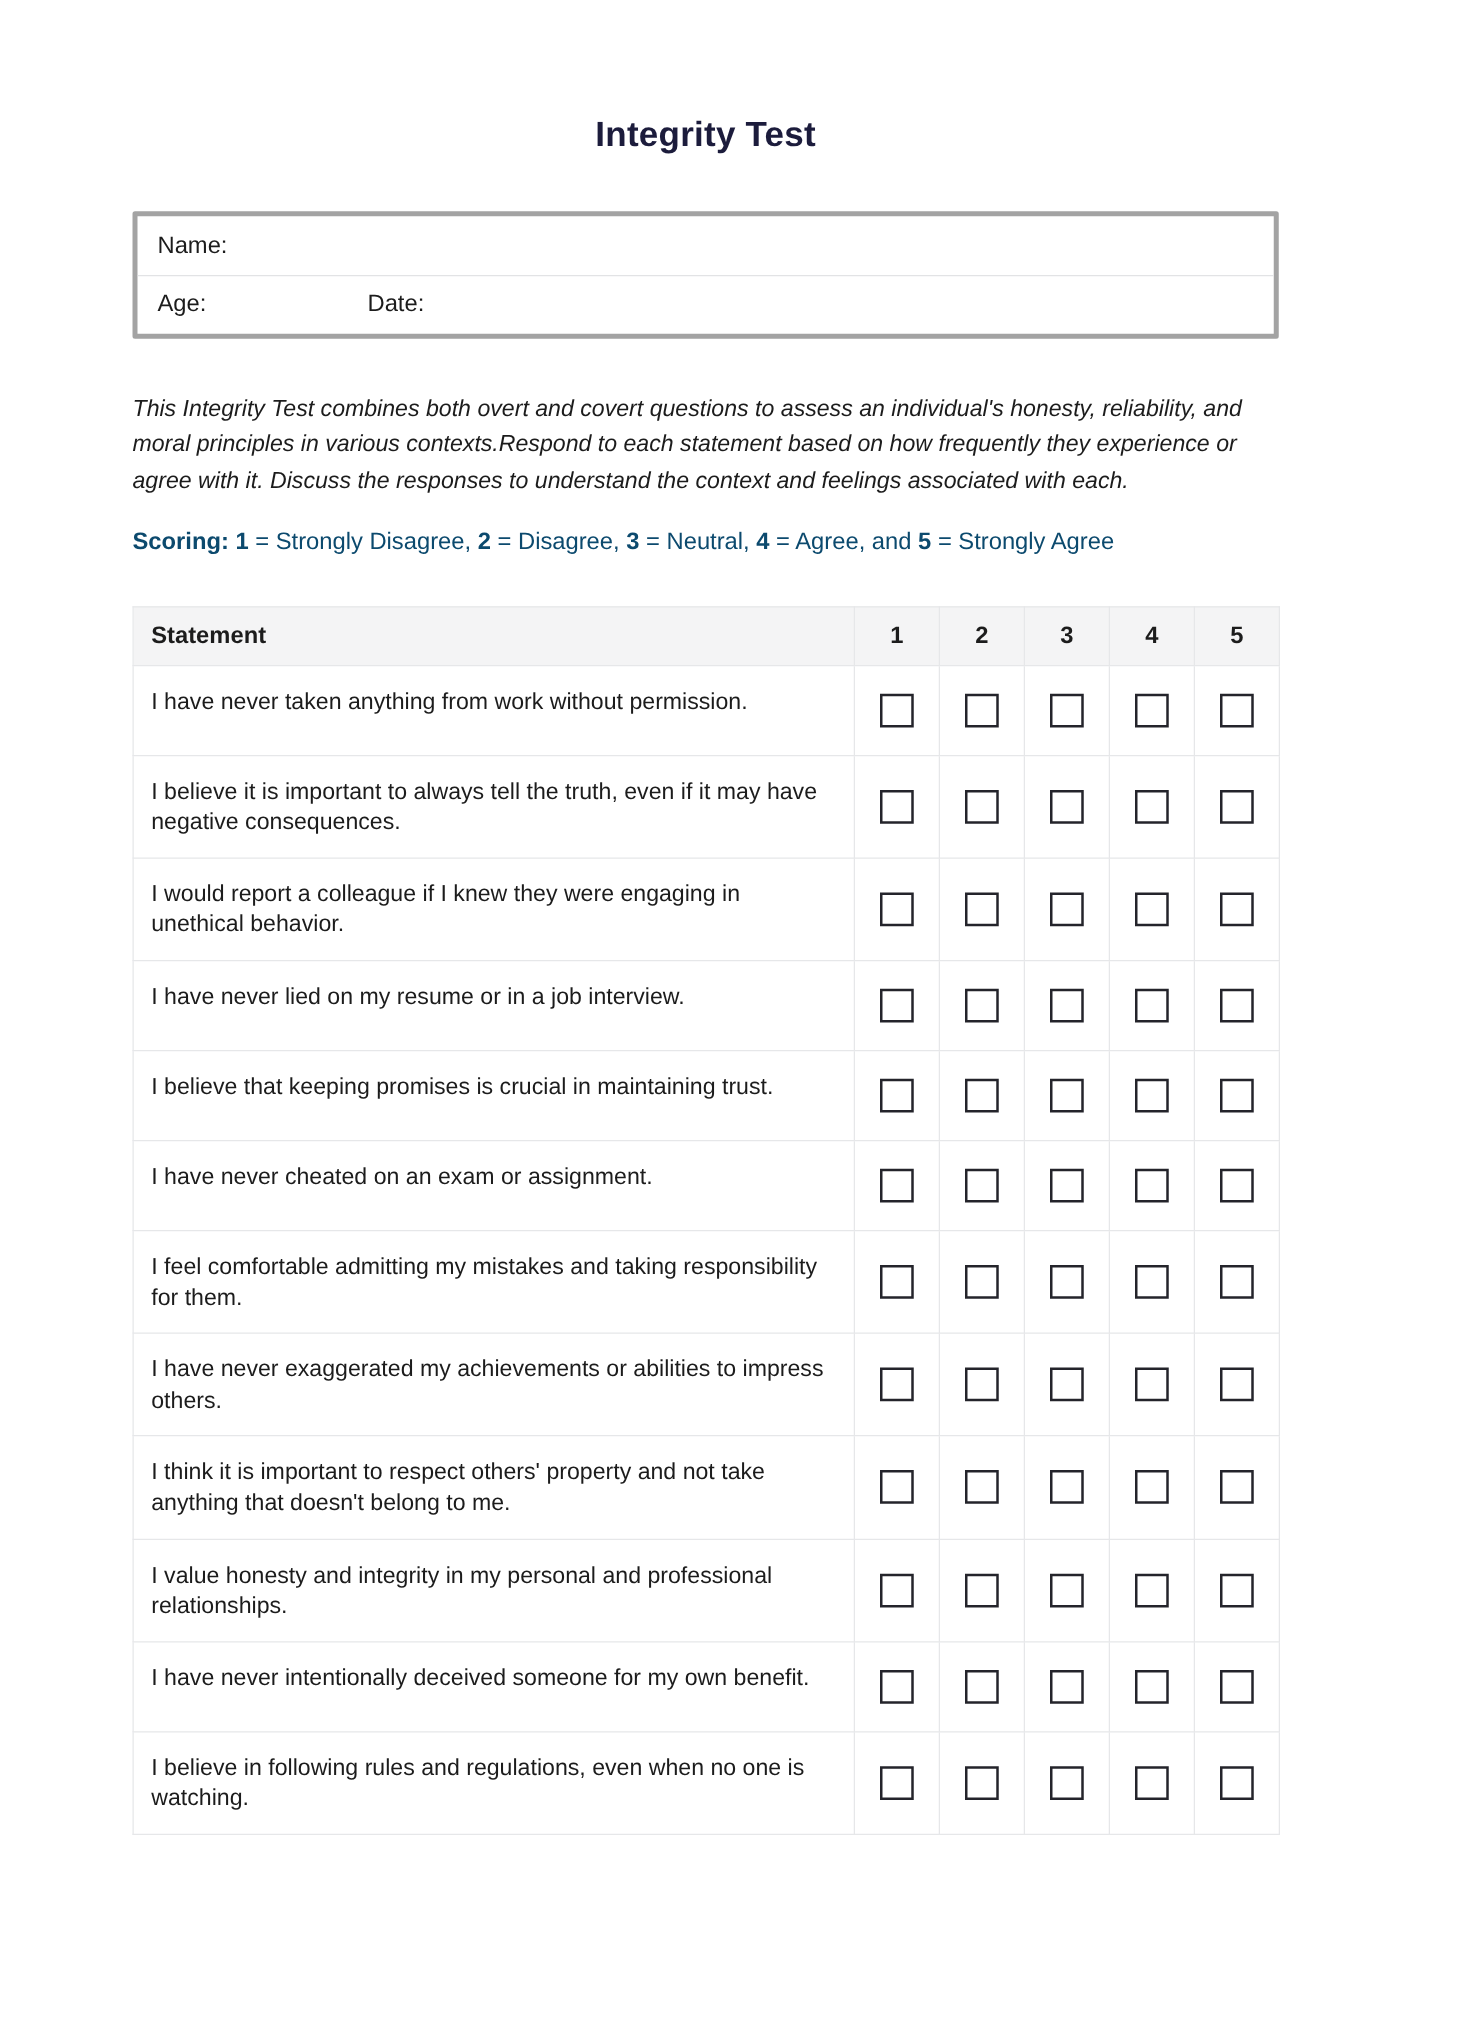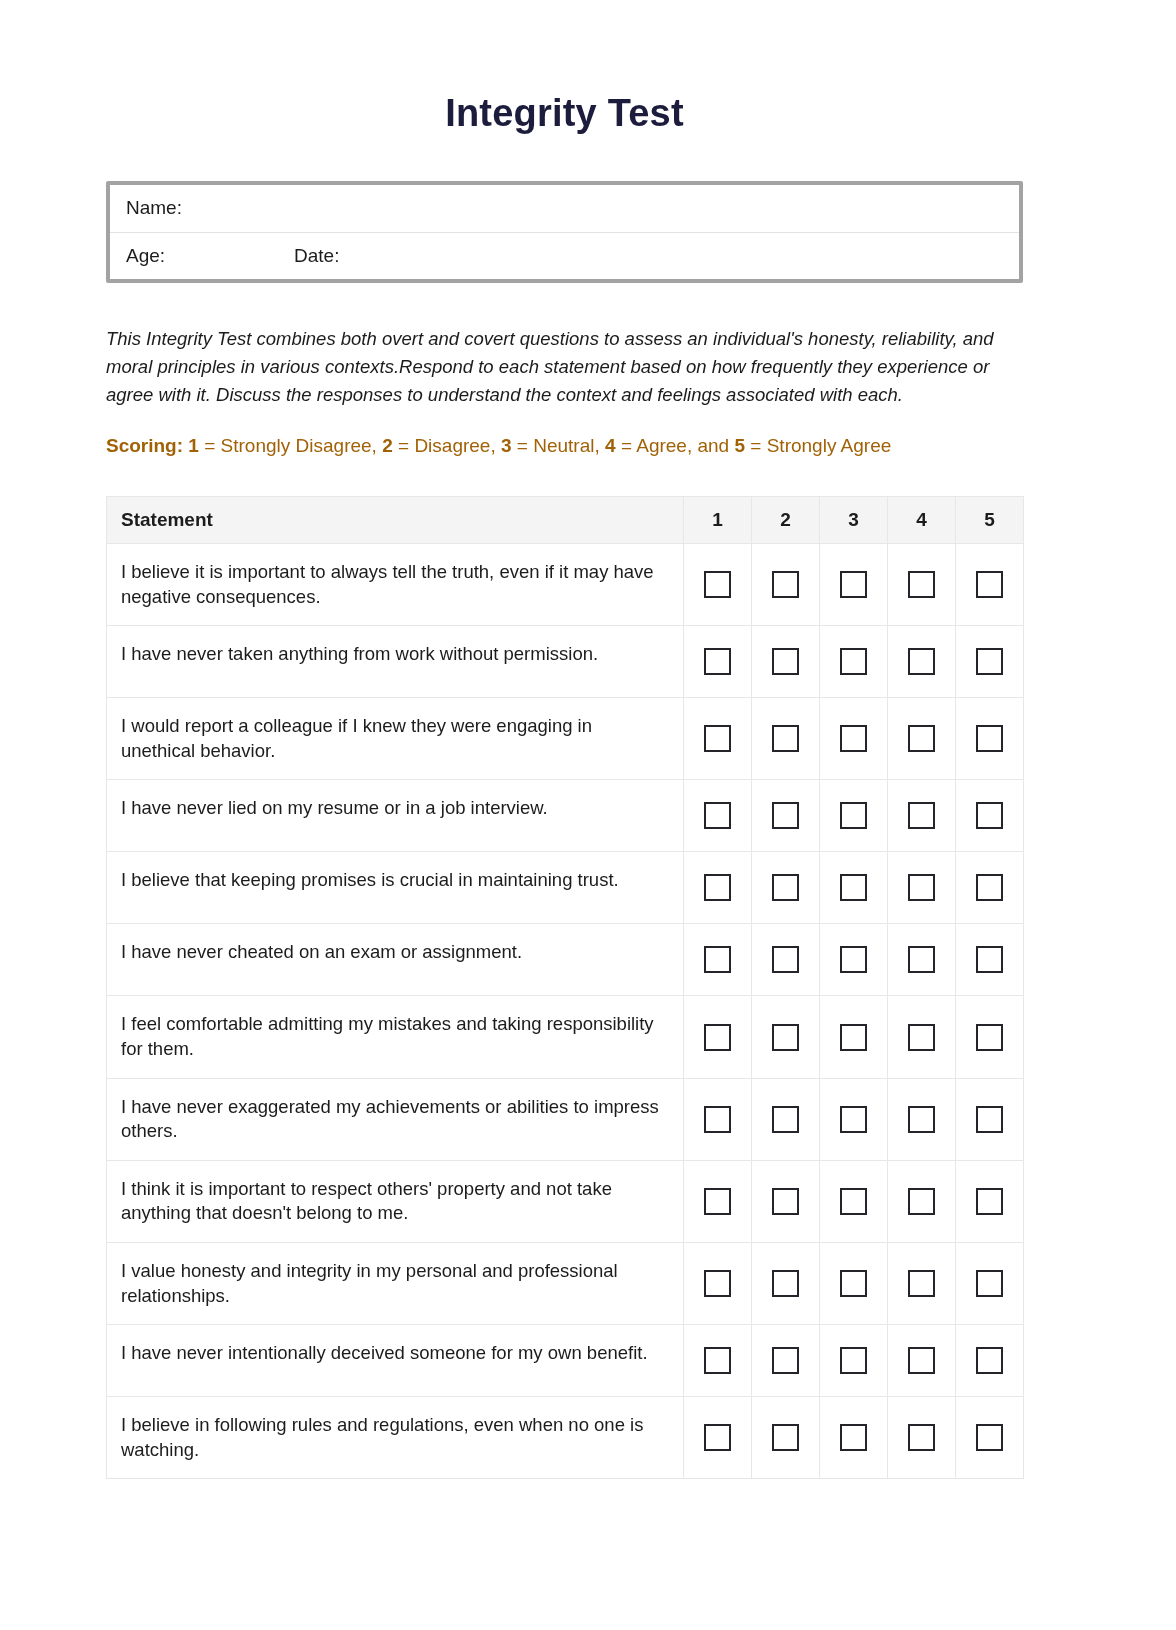--- a/index.html
+++ b/index.html
@@ -24,21 +24,21 @@
   .content {
     position: absolute;
     left: 106px;
     top: 0;
     width: 917px;
   }
 
   
   .title {
     text-align: center;
-    font-size: 38px;
+    font-size: 28px;
     font-weight: bold;
     color: #1c1c3c;
     letter-spacing: 0.2px;
     margin: 0;
     padding-top: 92px;
     line-height: 1.15;
   }
 
   
   .id-box {
@@ -68,21 +68,21 @@
     font-size: 18.5px;
     font-style: italic;
     line-height: 1.53;
     color: #1c1c1c;
     width: 915px;
   }
   .scoring {
     margin-top: 22px;
     font-size: 19px;
     line-height: 1.5;
-    color: #a16207;
+    color: #0c4a6e;
   }
   .scoring b { font-weight: bold; }
 
   
   .tbl {
     margin-top: 36px;
     width: 917px;
     border-collapse: collapse;
     table-layout: fixed;
     border: 1px solid #e6e7e9;
@@ -162,29 +162,29 @@
           <th class="stmt-h">Statement</th>
           <th class="num-h">1</th>
           <th class="num-h">2</th>
           <th class="num-h">3</th>
           <th class="num-h">4</th>
           <th class="num-h">5</th>
         </tr>
       </thead>
       <tbody id="table-body">
           <tr>
+            <td class="stmt">I have never taken anything from work without permission.</td>
+            <td class="box-cell"><span class="chk"></span></td>
+            <td class="box-cell"><span class="chk"></span></td>
+            <td class="box-cell"><span class="chk"></span></td>
+            <td class="box-cell"><span class="chk"></span></td>
+            <td class="box-cell"><span class="chk"></span></td>
+          </tr>
+          <tr>
             <td class="stmt">I believe it is important to always tell the truth, even if it may have negative consequences.</td>
-            <td class="box-cell"><span class="chk"></span></td>
-            <td class="box-cell"><span class="chk"></span></td>
-            <td class="box-cell"><span class="chk"></span></td>
-            <td class="box-cell"><span class="chk"></span></td>
-            <td class="box-cell"><span class="chk"></span></td>
-          </tr>
-          <tr>
-            <td class="stmt">I have never taken anything from work without permission.</td>
             <td class="box-cell"><span class="chk"></span></td>
             <td class="box-cell"><span class="chk"></span></td>
             <td class="box-cell"><span class="chk"></span></td>
             <td class="box-cell"><span class="chk"></span></td>
             <td class="box-cell"><span class="chk"></span></td>
           </tr>
           <tr>
             <td class="stmt">I would report a colleague if I knew they were engaging in unethical behavior.</td>
             <td class="box-cell"><span class="chk"></span></td>
             <td class="box-cell"><span class="chk"></span></td>

